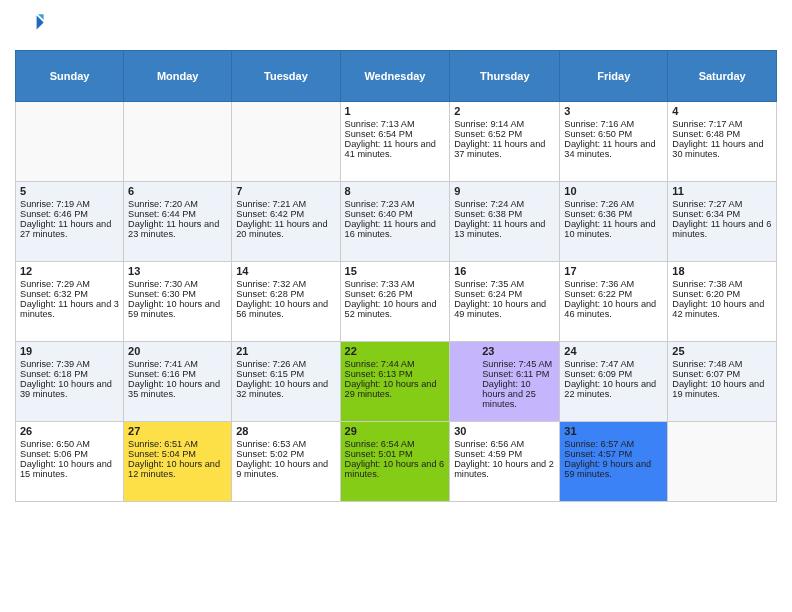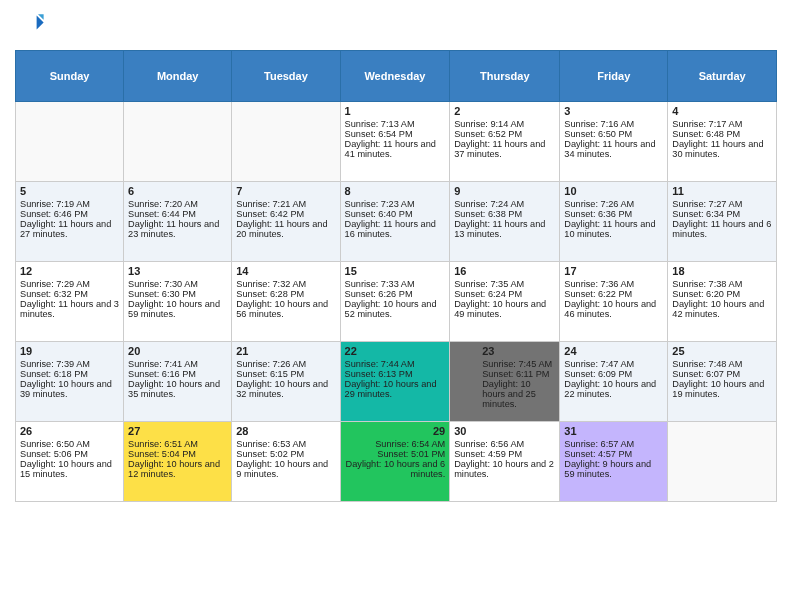--- a/index.html
+++ b/index.html
@@ -259,27 +259,27 @@
             <div>Sunrise: 7:41 AM</div>
             <div>Sunset: 6:16 PM</div>
             <div>Daylight: 10 hours and 35 minutes.</div>
           </td>
           <td style="background: rgb(238, 243, 249);">
             <span class="day-num">21</span>
             <div>Sunrise: 7:26 AM</div>
             <div>Sunset: 6:15 PM</div>
             <div>Daylight: 10 hours and 32 minutes.</div>
           </td>
-          <td style="background: #14b8a6; margin-left: 8px;">
+          <td style="background: #84cc16; margin-left: 8px;">
             <span class="day-num">22</span>
             <div>Sunrise: 7:44 AM</div>
             <div>Sunset: 6:13 PM</div>
             <div>Daylight: 10 hours and 29 minutes.</div>
           </td>
-          <td style="background: #737373; padding-left: 32px;">
+          <td style="background: #c4b5fd; padding-left: 32px;">
             <span class="day-num">23</span>
             <div>Sunrise: 7:45 AM</div>
             <div>Sunset: 6:11 PM</div>
             <div>Daylight: 10 hours and 25 minutes.</div>
           </td>
           <td style="background: rgb(238, 243, 249);">
             <span class="day-num">24</span>
             <div>Sunrise: 7:47 AM</div>
             <div>Sunset: 6:09 PM</div>
             <div>Daylight: 10 hours and 22 minutes.</div>
@@ -303,33 +303,33 @@
             <div>Sunrise: 6:51 AM</div>
             <div>Sunset: 5:04 PM</div>
             <div>Daylight: 10 hours and 12 minutes.</div>
           </td>
           <td style="background: rgb(255, 255, 255);">
             <span class="day-num">28</span>
             <div>Sunrise: 6:53 AM</div>
             <div>Sunset: 5:02 PM</div>
             <div>Daylight: 10 hours and 9 minutes.</div>
           </td>
-          <td style="background: #22c55e; text-align: right;">
+          <td style="background: #84cc16;">
             <span class="day-num">29</span>
             <div>Sunrise: 6:54 AM</div>
             <div>Sunset: 5:01 PM</div>
             <div>Daylight: 10 hours and 6 minutes.</div>
           </td>
           <td style="background: rgb(255, 255, 255);">
             <span class="day-num">30</span>
             <div>Sunrise: 6:56 AM</div>
             <div>Sunset: 4:59 PM</div>
             <div>Daylight: 10 hours and 2 minutes.</div>
           </td>
-          <td style="background: #c4b5fd;">
+          <td style="background: #3b82f6;">
             <span class="day-num">31</span>
             <div>Sunrise: 6:57 AM</div>
             <div>Sunset: 4:57 PM</div>
             <div>Daylight: 9 hours and 59 minutes.</div>
           </td>
           <td class="empty-cell" style="background: rgb(249, 249, 249);"></td>
         </tr>
       </tbody>
   </table>
 </div>

